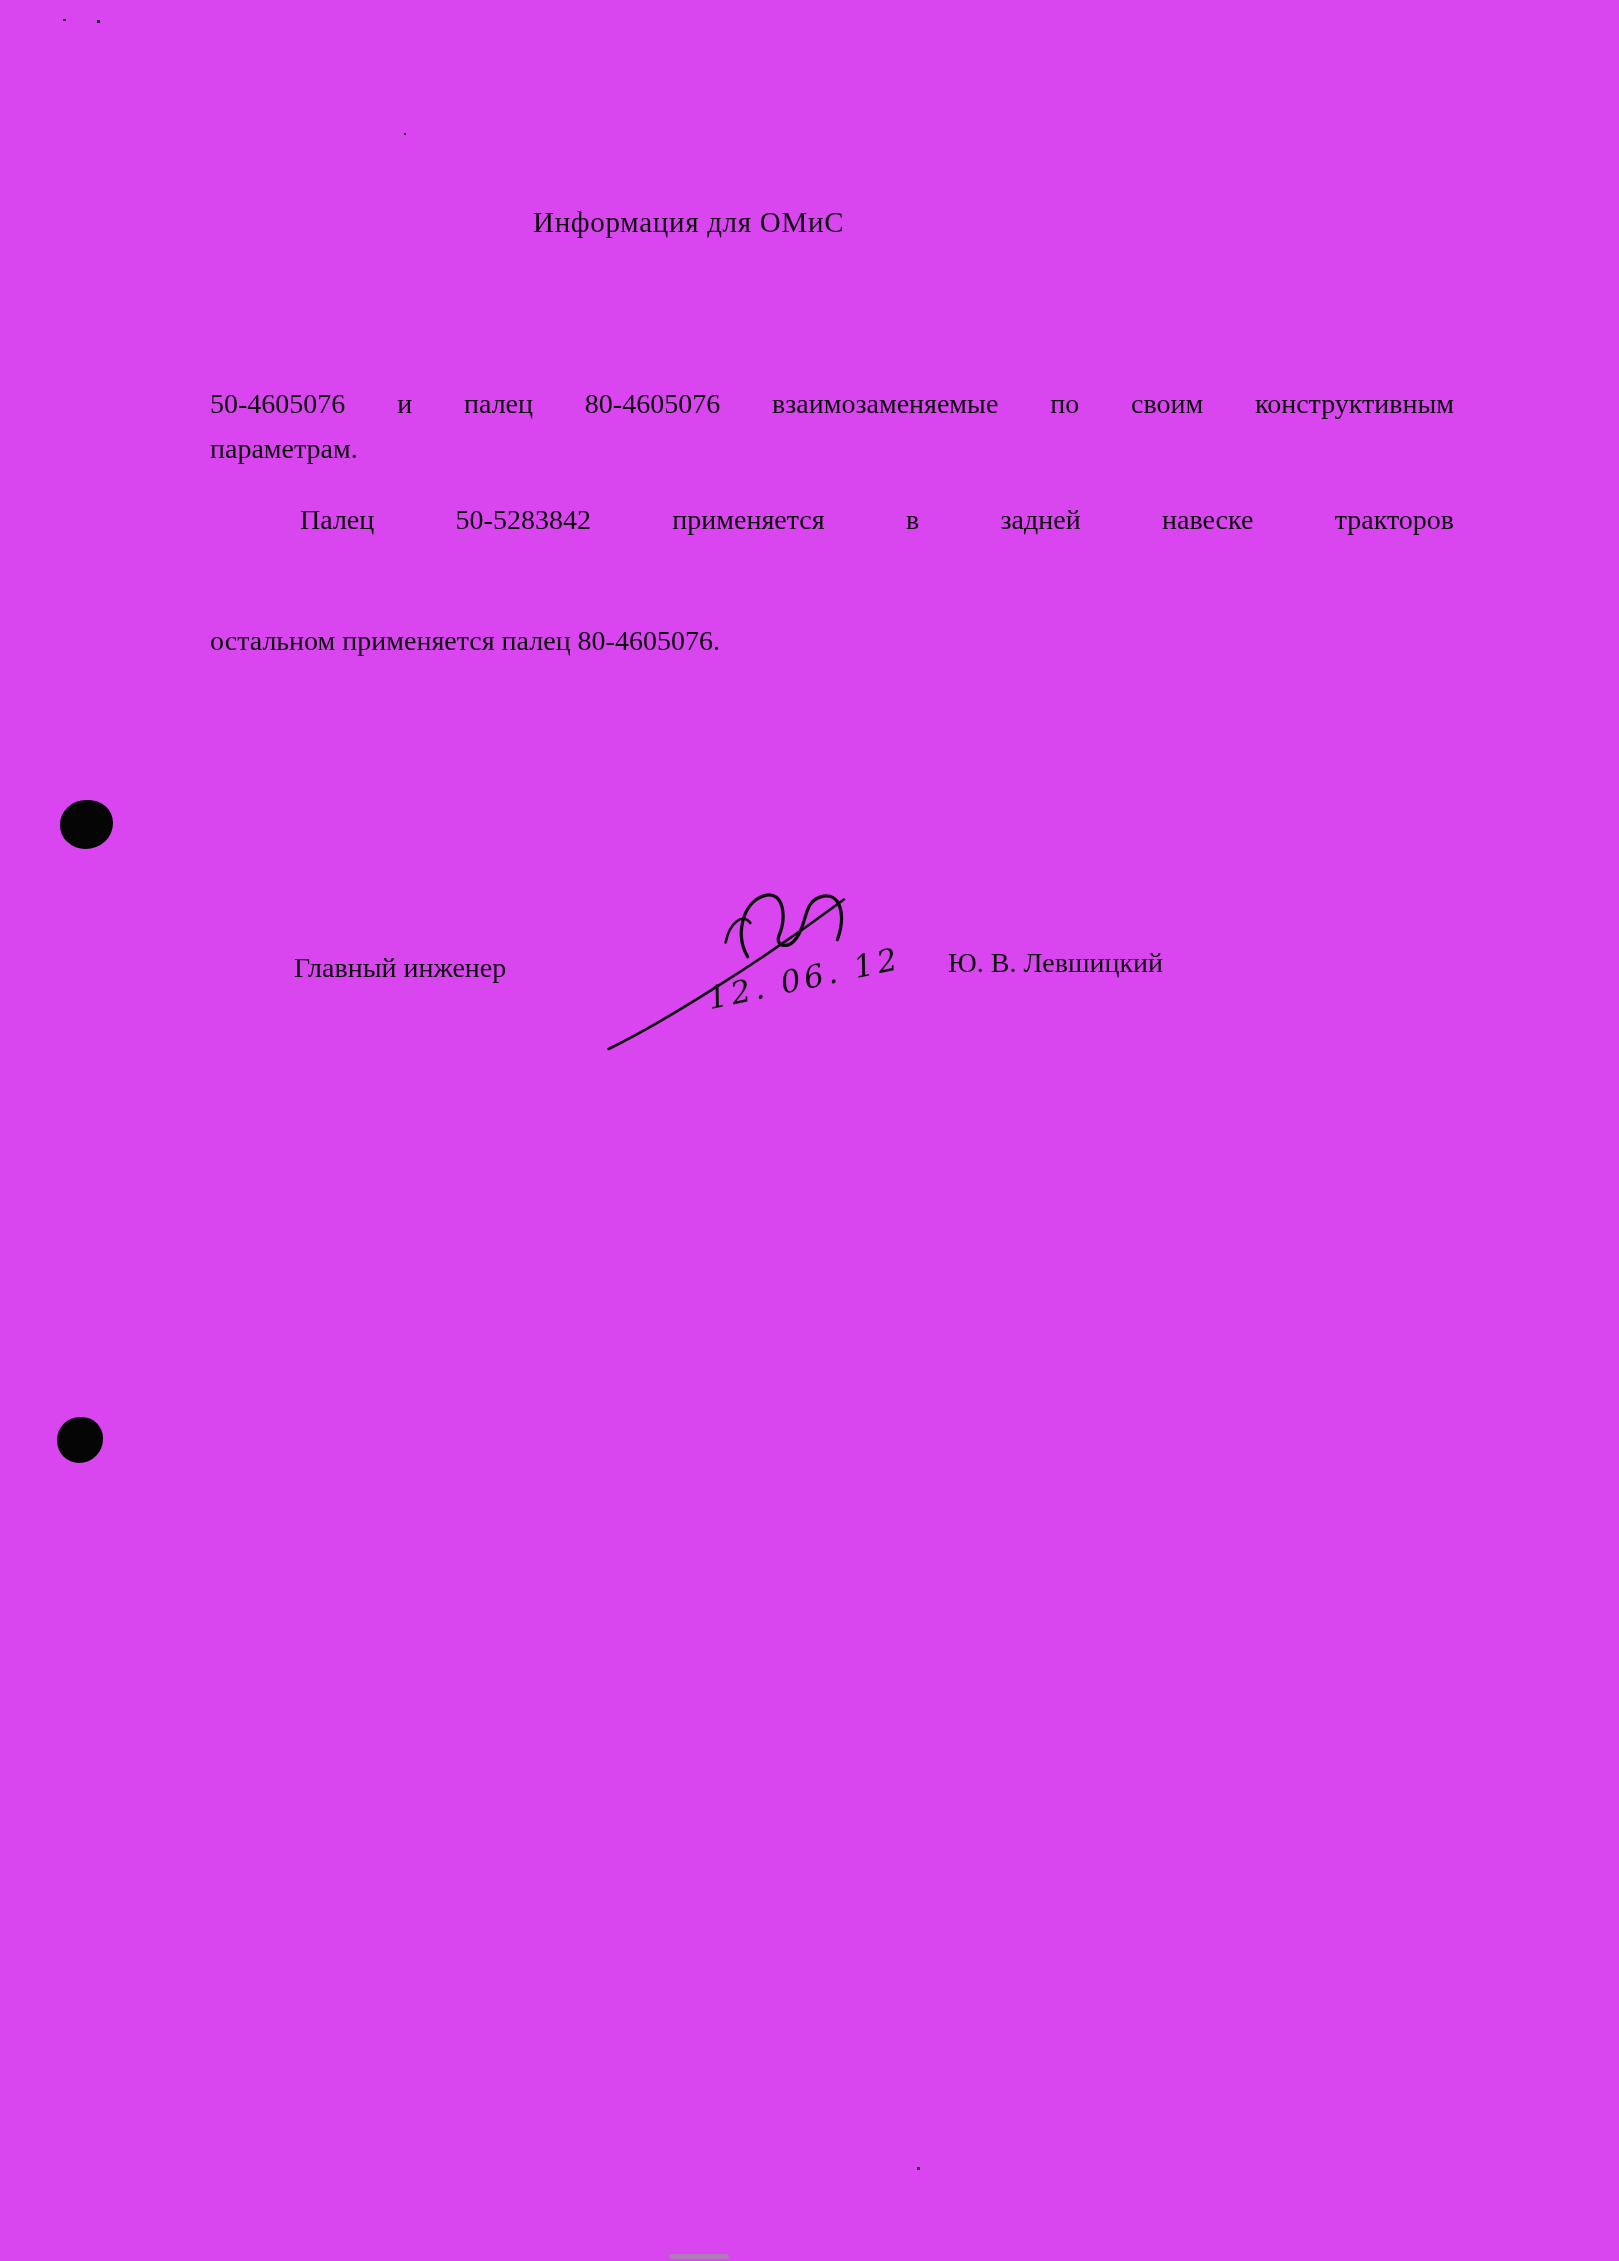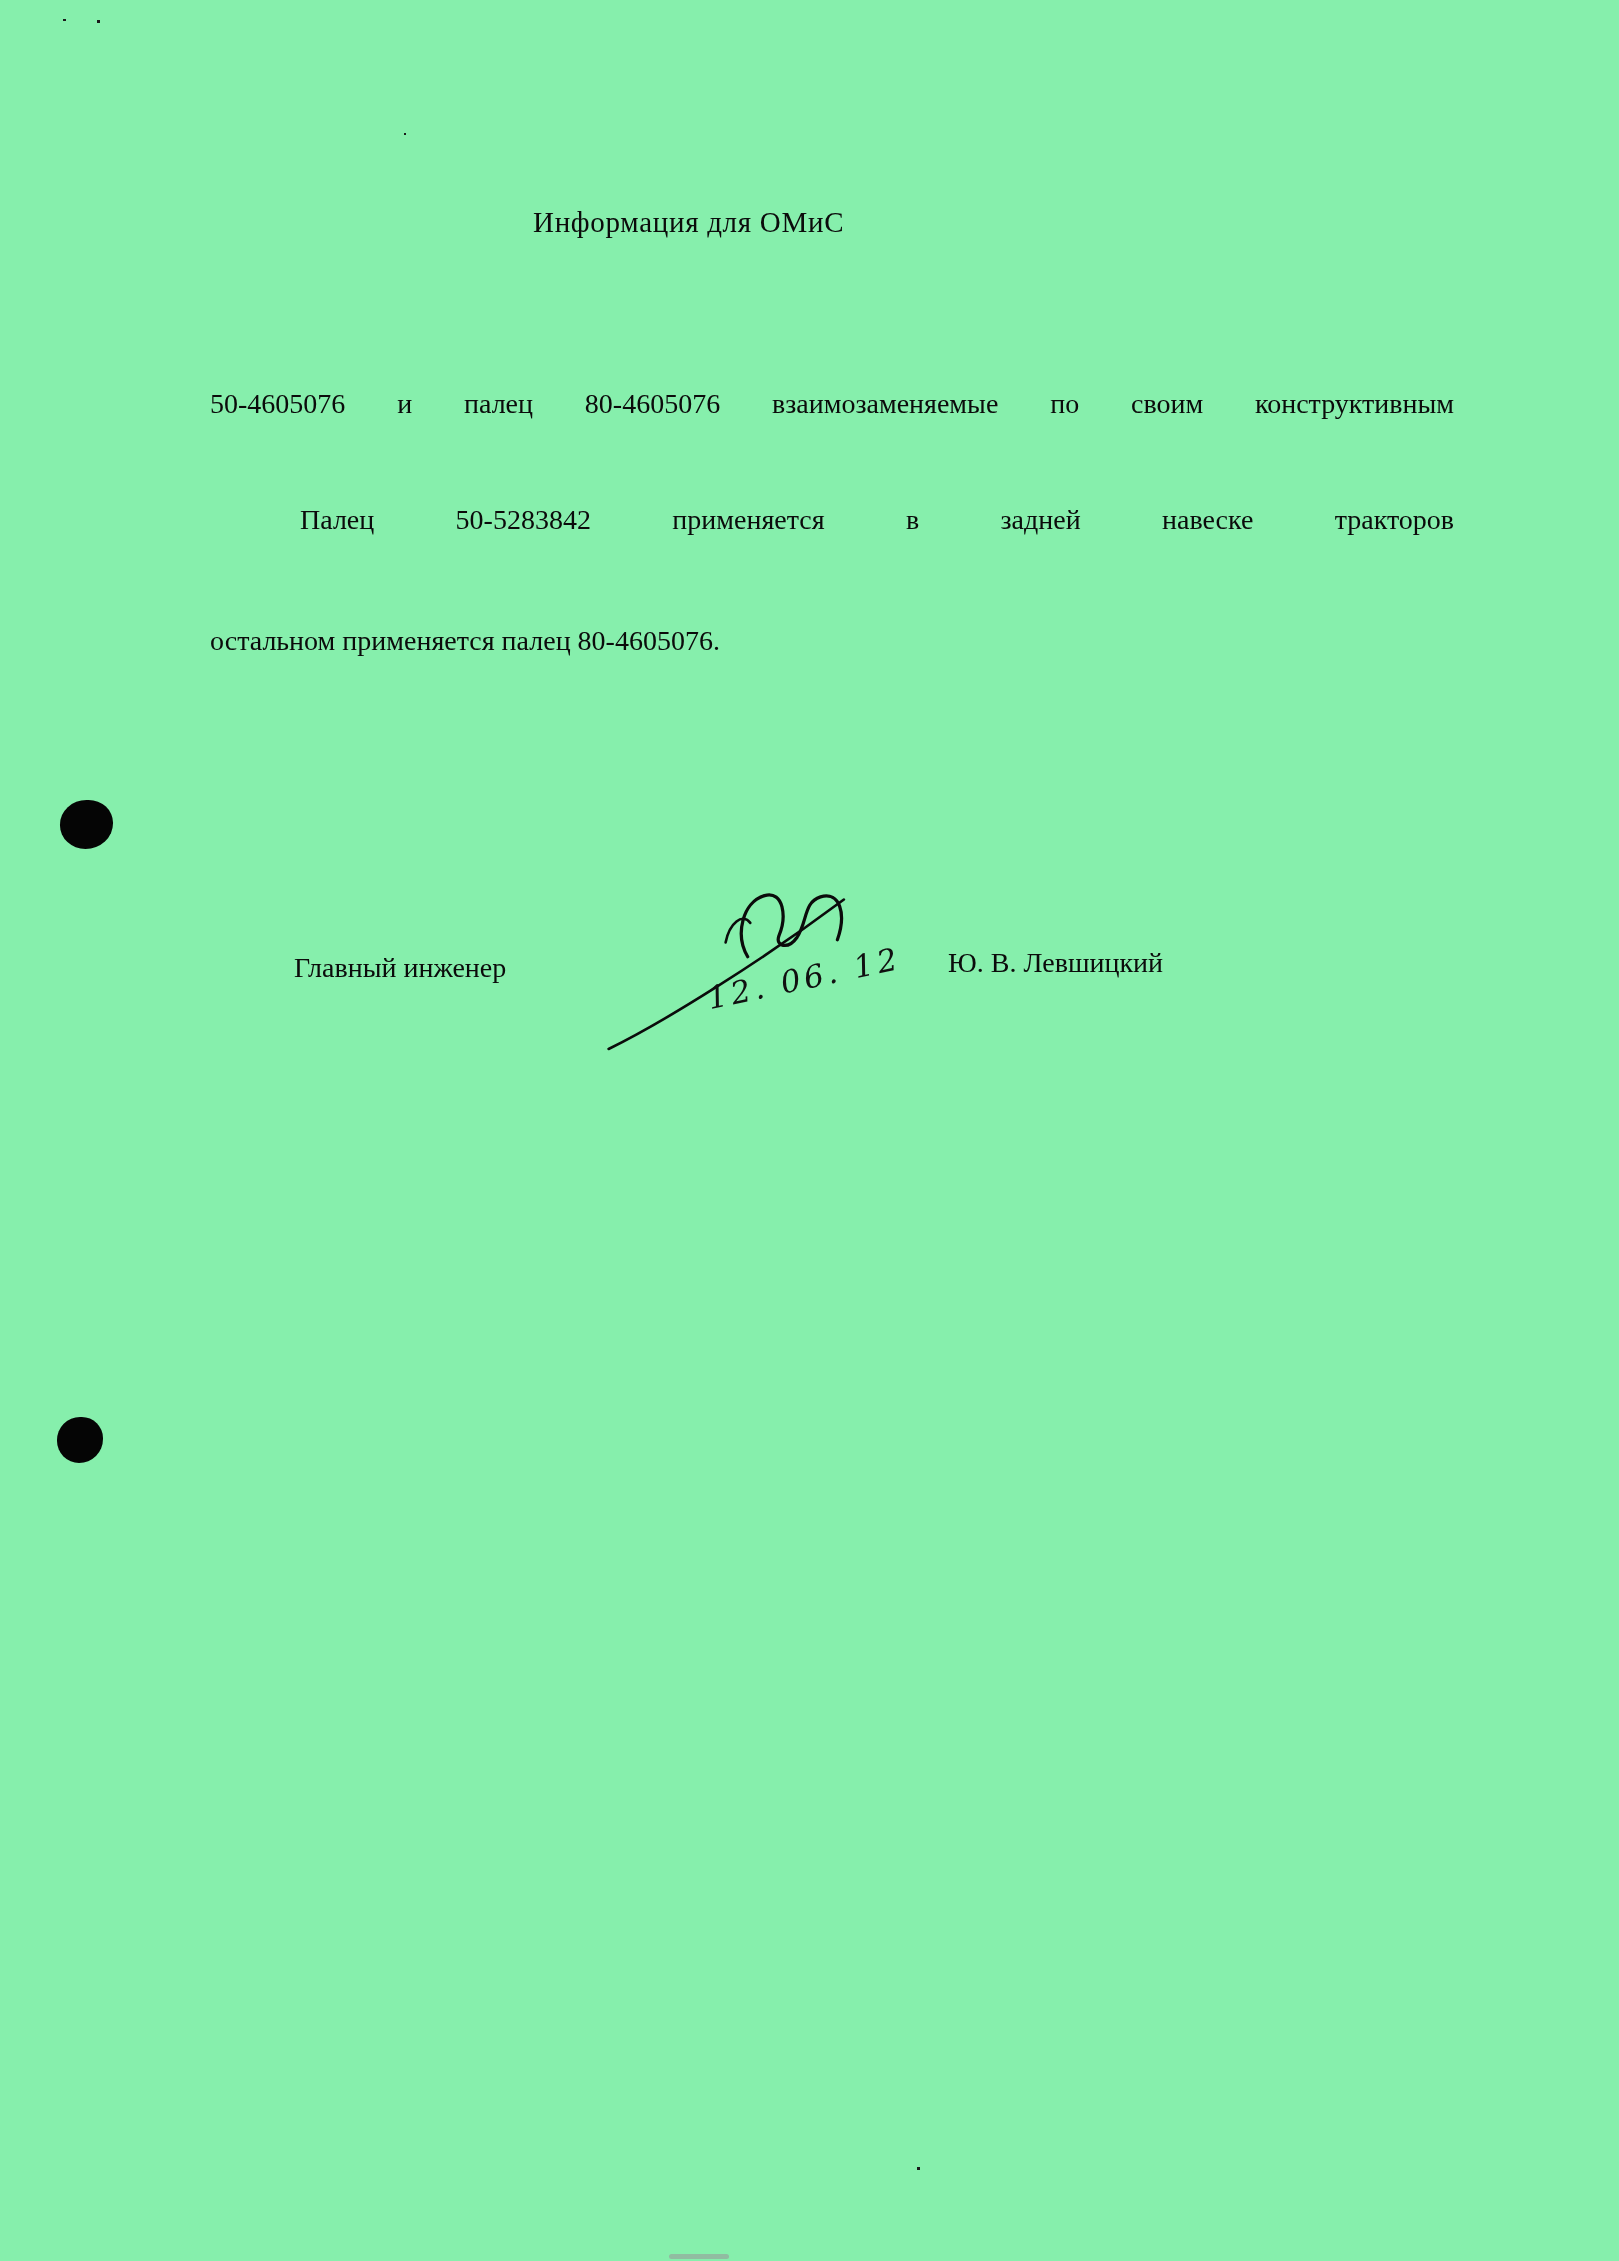--- a/index.html
+++ b/index.html
@@ -4,21 +4,21 @@
 <style>
   html, body {
     margin: 0;
     padding: 0;
     background: #ffffff;
   }
   .page {
     position: relative;
     width: 1620px;
     height: 2261px;
-    background: #86efac;
+    background: #d946ef;
     overflow: hidden;
     font-family: "Liberation Serif", serif;
     color: #0b0b0b;
   }
   .doc-title {
     position: absolute;
     left: 533px;
     top: 206px;
     font-size: 29px;
     letter-spacing: 0.7px;
@@ -120,20 +120,21 @@
   <div class="speck speck-b"></div>
   <div class="speck speck-c"></div>
   <div class="speck speck-d"></div>
   <div class="hole-mark hole-1"></div>
   <div class="hole-mark hole-2"></div>
   <div class="smudge-bottom"></div>
 
   <div class="doc-title">Информация для ОМиС</div>
 
   <div class="bodyline justify-full" style="top:385px;">50-4605076 и палец 80-4605076 взаимозаменяемые по своим конструктивным</div>
+  <div class="bodyline" style="top:430px;">параметрам.</div>
 
   <div class="bodyline justify-full indent" style="top:501px;">Палец 50-5283842 применяется в задней навеске тракторов</div>
   <div class="bodyline" style="top:590px;margin-top:32px;">остальном применяется палец 80-4605076.</div>
 
   <div class="sig-role">Главный инженер</div>
 
   <svg class="sig-svg" viewBox="0 0 480 300" aria-hidden="true">
 
     <path d="M 34 260 C 120 218, 270 124, 396 30" fill="none" stroke="#0b0b0b" stroke-width="4" stroke-linecap="round"></path>
 

